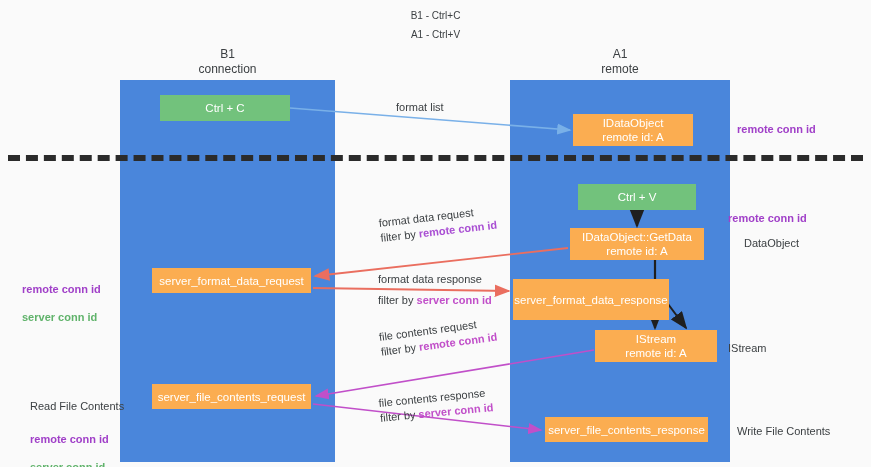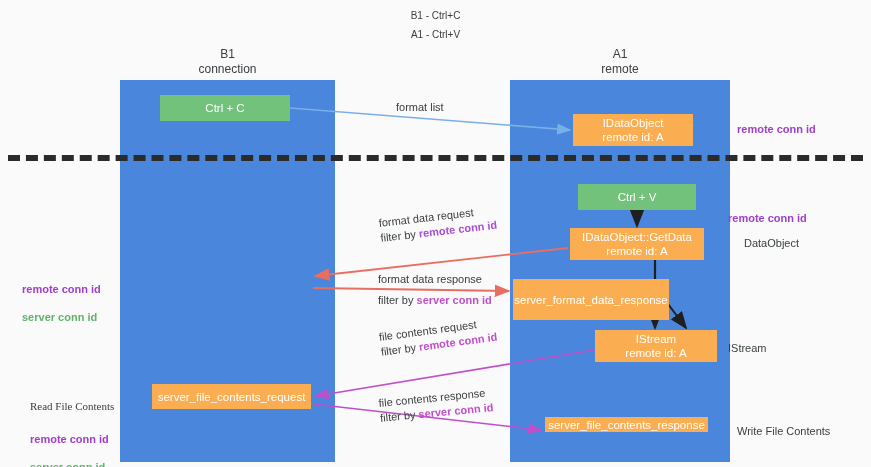--- a/index.html
+++ b/index.html
@@ -76,21 +76,21 @@
   .node .sub { font-size: 11.5px; line-height: 14px; }
 
   #node-ctrl-c         { left: 160px; top: 95px;  width: 130px; height: 26px; }
   #node-idataobject    { left: 573px; top: 114px; width: 120px; height: 32px; }
   #node-ctrl-v         { left: 578px; top: 172px; width: 118px; height: 26px; margin-top: 12px; }
   #node-getdata        { left: 570px; top: 228px; width: 134px; height: 32px; }
   #node-fmt-req        { left: 152px; top: 268px; width: 159px; height: 25px; }
   #node-fmt-resp       { left: 513px; top: 279px; width: 156px; height: 41px; }
   #node-istream        { left: 595px; top: 330px; width: 122px; height: 32px; }
   #node-file-req       { left: 152px; top: 384px; width: 159px; height: 25px; }
-  #node-file-resp      { left: 545px; top: 417px; width: 163px; height: 15px; }
+  #node-file-resp      { left: 545px; top: 417px; width: 163px; height: 25px; }
 
   
   .edge-label {
     font-size: 11px;
     line-height: 15px;
     color: #3c4043;
     white-space: nowrap;
   }
   .edge-label .hl-purple { color: #a94fd3; font-weight: bold; }
   .edge-label .hl-magenta { color: #c14fc9; font-weight: bold; }
@@ -117,21 +117,21 @@
   
   .side-note {
     font-size: 11px;
     line-height: 14px;
     white-space: pre-line;
   }
   .side-note.purple  { color: #a03fc8; font-weight: bold; }
   .side-note.plain   { color: #3c4043; }
   .note-line.purple  { color: #a03fc8; font-weight: bold; }
   .note-line.green   { color: #60b36b; font-weight: bold; }
-  .note-line.plain   { color: #3c4043; font-weight: normal; font-family: Liberation Serif, serif; }
+  .note-line.plain   { color: #3c4043; font-weight: normal; }
 
   #note-remote-top   { left: 737px; top: 122px; }
   #note-remote-mid   { left: 728px; top: 211px; }
   #note-dataobject   { left: 744px; top: 236px; }
   #note-istream      { left: 728px; top: 341px; }
   #note-write-file   { left: 737px; top: 424px; }
 
   #note-left-mid     { left: 22px;  top: 268px; }
   #note-left-bottom  { left: 30px;  top: 385px; }
 
@@ -202,20 +202,23 @@
 
   <div class="abs node green" id="node-ctrl-v">
     <span>Ctrl + V</span>
   </div>
 
   <div class="abs node orange" id="node-getdata">
     <span>IDataObject::GetData</span>
     <span class="sub">remote id: A</span>
   </div>
 
+  <div class="abs node orange" id="node-fmt-req">
+    <span>server_format_data_request</span>
+  </div>
 
   <div class="abs node orange" id="node-fmt-resp">
     <span>server_format_data_response</span>
   </div>
 
   <div class="abs node orange" id="node-istream">
     <span>IStream</span>
     <span class="sub">remote id: A</span>
   </div>
 

